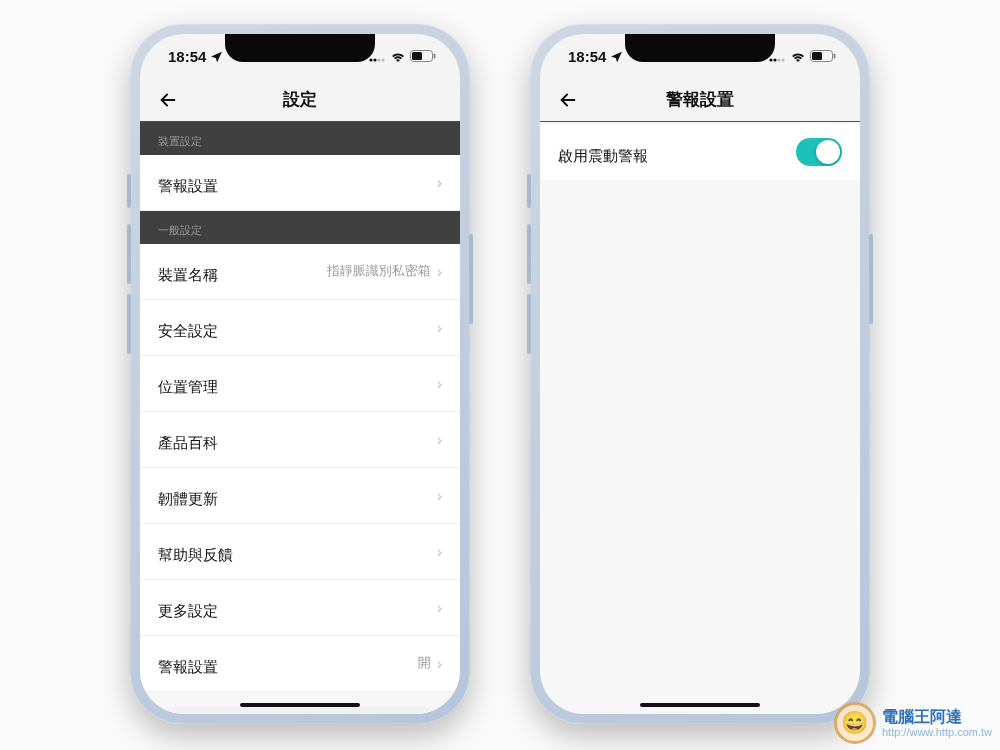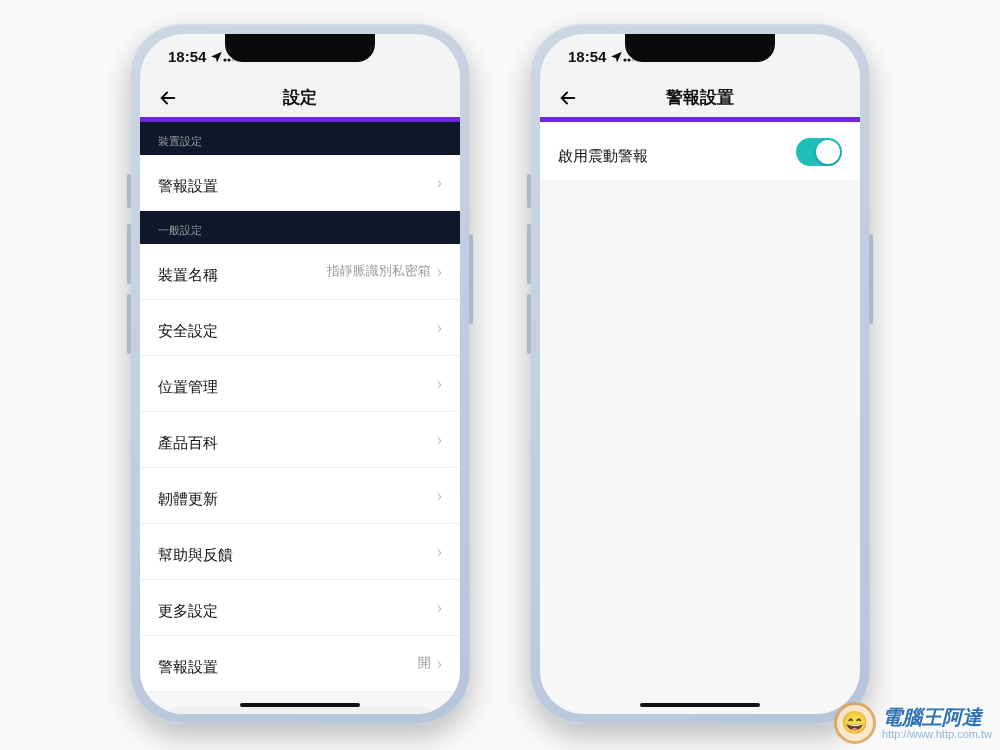--- a/index.html
+++ b/index.html
@@ -52,57 +52,57 @@
     transform: translateX(-50%);
     width: 150px; height: 28px;
     background: #0a0a0a;
     border-bottom-left-radius: 18px;
     border-bottom-right-radius: 18px;
     z-index: 5;
   }
   .statusbar {
     height: 44px;
     display: flex;
-    justify-content: flex-start;
+    justify-content: space-between;
     align-items: center;
     padding: 0 24px 0 28px;
     font-size: 15px;
     font-weight: 600;
     color: #111;
   }
   .sb-left { display:flex; align-items:center; gap:4px; }
   .sb-right { display:flex; align-items:center; gap:4px; }
   .loc-icon svg, .sig-icon svg, .wifi-icon svg, .bat-icon svg { display:block; }
 
   .navbar {
     height: 44px;
     display: flex;
     align-items: center;
     justify-content: center;
     position: relative;
     background: #f4f4f5;
-    border-bottom: 5px solid #6d28d9;
+    border-bottom: 1px solid #6d28d9;
   }
   .back-btn {
     position: absolute;
     left: 14px;
     top: 50%;
     transform: translateY(-50%);
     width: 28px; height: 28px;
     display:flex; align-items:center; justify-content:center;
     cursor:pointer;
   }
   .nav-title { font-size: 17px; font-weight: 600; color:#111; }
 
   .content { flex:1; overflow:hidden; background:#f7f7f7; }
   .section-header {
     font-size: 11px;
     color: #9a9a9a;
     padding: 12px 18px 6px;
-    background:#0f172a;
+    background:#404040;
   }
   .row {
     background: #fff;
     padding: 14px 18px;
     display: flex;
     align-items: center;
     justify-content: space-between;
     border-bottom: 1px solid #f0f0f0;
     min-height: 48px;
     cursor:pointer;
@@ -153,21 +153,21 @@
     opacity:.85;
   }
   .wm-face {
     width:42px; height:42px; border-radius:50%;
     background:#ffe9c7;
     border:3px solid #d8a25a;
     display:flex; align-items:center; justify-content:center;
     font-size:22px;
   }
   .wm-text { text-align:left; line-height:1.1; }
-  .wm-title { font-size:20px; font-weight:700; color:#0b5aa8;font-style:italic; }
+  .wm-title { font-size:16px; font-weight:700; color:#0b5aa8; }
   .wm-url { font-size:11px; color:#7da9d4; }
 </style>
 </head>
 <body>
 
 <div class="phones">
 
   <div class="phone">
     <div class="side-btn vol1"></div>
     <div class="side-btn vol2"></div>

